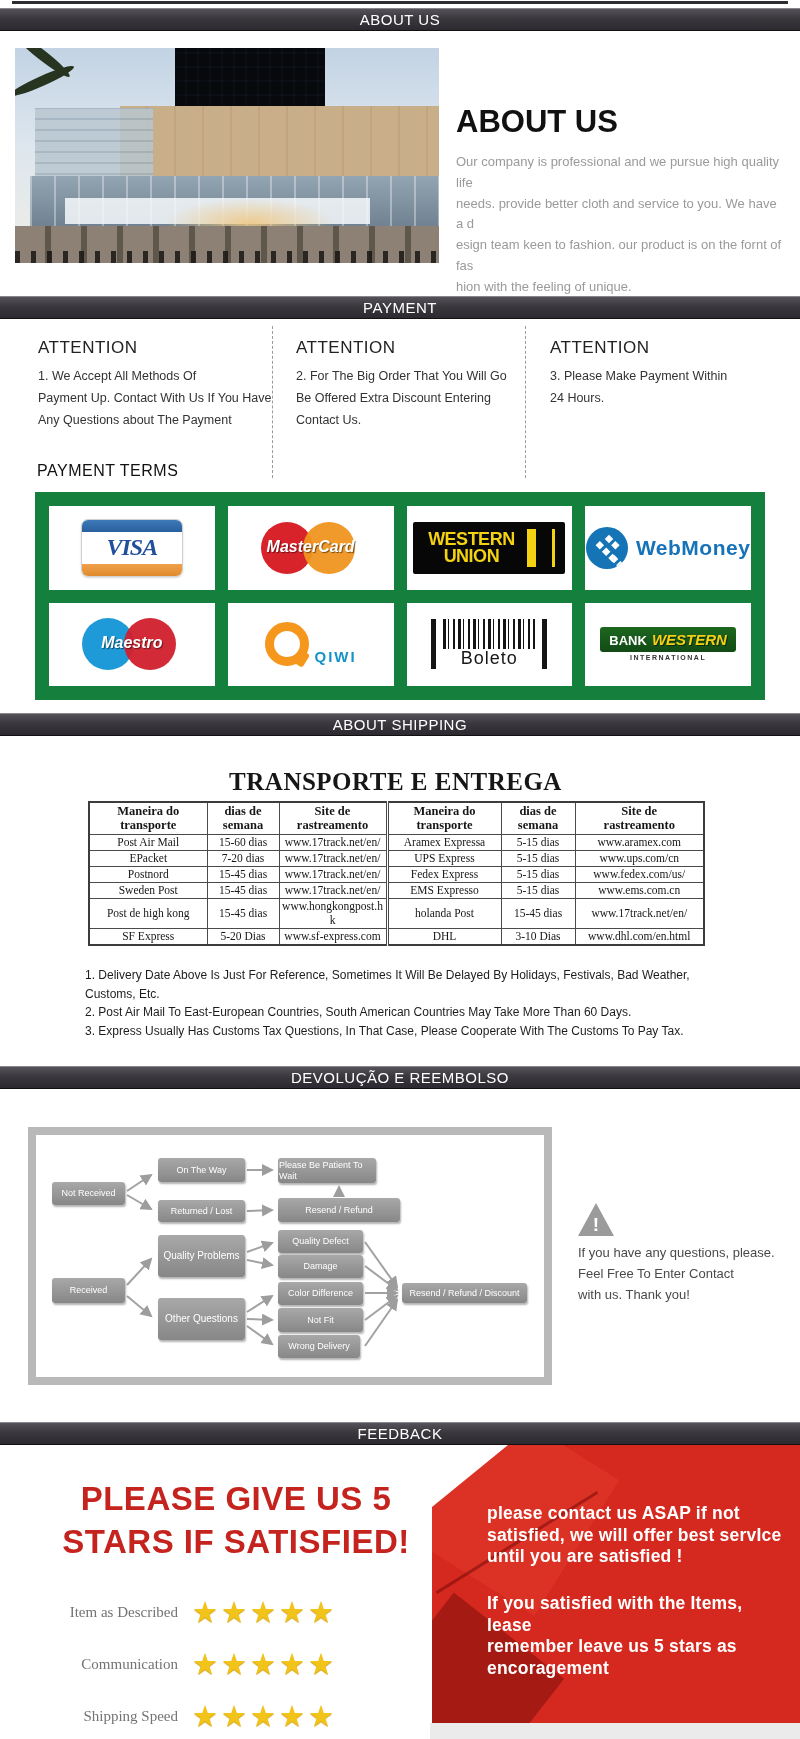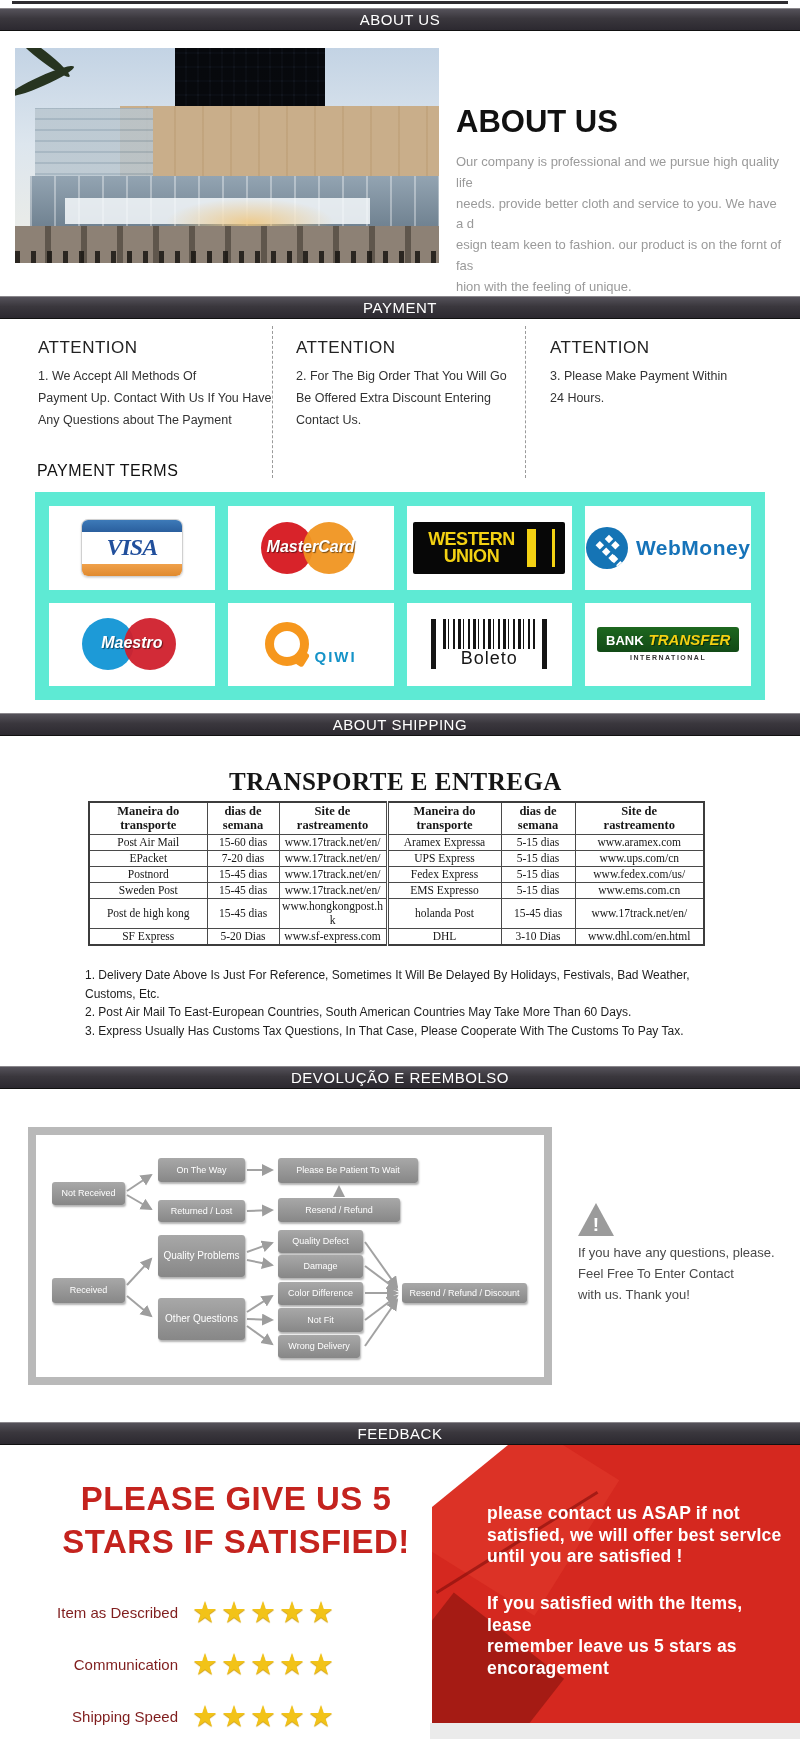--- a/index.html
+++ b/index.html
@@ -42,21 +42,21 @@
               color:#111;letter-spacing:0;}
   .about-par{position:absolute;left:456px;top:152px;width:330px;font-size:13px;color:#9a9a9a;
              line-height:1.6;white-space:pre-line;}
   
   .att-col{position:absolute;top:338px;}
   .att-h{font-size:17px;color:#222;letter-spacing:.5px;margin-bottom:8px;}
   .att-b{font-size:12.5px;color:#333;line-height:1.75;white-space:pre-line;}
   .att-sep{position:absolute;top:326px;height:152px;width:0;border-left:1px dashed #9a9a9a;}
   .terms-label{position:absolute;left:37px;top:462px;font-size:16px;color:#111;letter-spacing:.5px;}
   
-  .terms{position:absolute;left:35px;top:492px;width:730px;height:208px;background:#5eead4;
+  .terms{position:absolute;left:35px;top:492px;width:730px;height:208px;background:#15803d;
          box-sizing:border-box;padding:14px;display:grid;grid-template-columns:repeat(4,1fr);
          grid-template-rows:1fr 1fr;gap:13px;}
   .pay-card{background:#fff;display:flex;align-items:center;justify-content:center;overflow:hidden;}
   
   .visa-card{width:100px;height:56px;border:1px solid #d0d0d0;border-radius:7px;overflow:hidden;
              display:flex;flex-direction:column;box-shadow:0 1px 2px rgba(0,0,0,.15);}
   .visa-top{height:12px;background:linear-gradient(180deg,#3d7ab8,#2a5f9e);}
   .visa-mid{flex:1;display:flex;align-items:center;justify-content:center;}
   .visa-mid span{font-family:"Liberation Serif",serif;font-style:italic;font-weight:bold;
                  font-size:24px;color:#214f9c;letter-spacing:-1px;}
@@ -144,21 +144,21 @@
       transform:rotate(38deg);}
   .rb-text{position:absolute;color:#fff;font-weight:bold;font-size:17.5px;line-height:1.24;
       white-space:pre-line;letter-spacing:.2px;}
   .rb-t1{left:55px;top:58px;width:300px;}
   .rb-t2{left:55px;top:148px;width:300px;}
   .bottom-strip{position:absolute;left:430px;top:1723px;width:370px;height:16px;background:#ebebeb;}
   .headline{position:absolute;left:40px;top:1478px;width:392px;text-align:center;color:#c4231e;
       font-size:33px;font-weight:bold;line-height:1.3;white-space:pre-line;letter-spacing:.5px;}
   .ratings{position:absolute;left:28px;top:1590px;width:380px;}
   .rating-row{display:flex;align-items:center;height:44px;margin-bottom:8px;}
-  .rating-label{width:150px;text-align:right;font-size:15px;color:#7f1d1d;}
+  .rating-label{width:150px;text-align:right;font-size:15px;color:#737373;font-family:Liberation Serif, serif;}
   .rating-stars{margin-left:14px;font-size:29px;letter-spacing:3px;color:#f2c318;
       text-shadow:0 1px 1px #cf9d10;white-space:nowrap;}
 </style>
 </head>
 <body>
 
 <div class="page">
 
   <div class="topline"></div>
 
@@ -252,21 +252,21 @@
     <div class="pay-card">
       <div class="boleto">
         <div class="barcode"></div>
         <b>Boleto</b>
       </div>
     </div>
     <div class="pay-card">
       <div class="bank">
         <div class="bank-pill">
           <span class="bank-w1">BANK</span>
-          <span class="bank-w2">TRANSFER</span>
+          <span class="bank-w2">WESTERN</span>
         </div>
         <div class="bank-sub">INTERNATIONAL</div>
       </div>
     </div>
   </div>
 
   <div class="bar" style="top:713px;">
     <span>ABOUT SHIPPING</span>
   </div>
   <div class="ship-title">TRANSPORTE E ENTREGA</div>
@@ -376,21 +376,21 @@
           <line x1="211" y1="191" x2="236" y2="209"></line>
           <line x1="329" y1="107" x2="361" y2="152"></line>
           <line x1="329" y1="131" x2="361" y2="155"></line>
           <line x1="329" y1="158" x2="361" y2="158"></line>
           <line x1="329" y1="185" x2="361" y2="161"></line>
           <line x1="329" y1="211" x2="361" y2="165"></line>
         </g>
       </svg>
       <div class="fbox" style="left:16px;top:47px;width:73px;height:23px;">Not Received</div>
       <div class="fbox" style="left:122px;top:23px;width:87px;height:24px;">On The Way</div>
-      <div class="fbox" style="left:242px;top:23px;width:140px;height:25px;">Please Be Patient To Wait</div>
+      <div class="fbox" style="left:242px;top:23px;width:98px;height:25px;">Please Be Patient To Wait</div>
       <div class="fbox" style="left:122px;top:65px;width:87px;height:22px;">Returned / Lost</div>
       <div class="fbox" style="left:242px;top:63px;width:122px;height:24px;">Resend / Refund</div>
       <div class="fbox big" style="left:122px;top:100px;width:87px;height:42px;">Quality Problems</div>
       <div class="fbox" style="left:242px;top:95px;width:85px;height:23px;">Quality Defect</div>
       <div class="fbox" style="left:242px;top:120px;width:85px;height:23px;">Damage</div>
       <div class="fbox" style="left:16px;top:143px;width:73px;height:25px;">Received</div>
       <div class="fbox" style="left:242px;top:147px;width:85px;height:23px;">Color Difference</div>
       <div class="fbox big" style="left:122px;top:163px;width:87px;height:42px;">Other Questions</div>
       <div class="fbox" style="left:242px;top:173px;width:85px;height:24px;">Not Fit</div>
       <div class="fbox" style="left:242px;top:200px;width:82px;height:23px;">Wrong Delivery</div>

